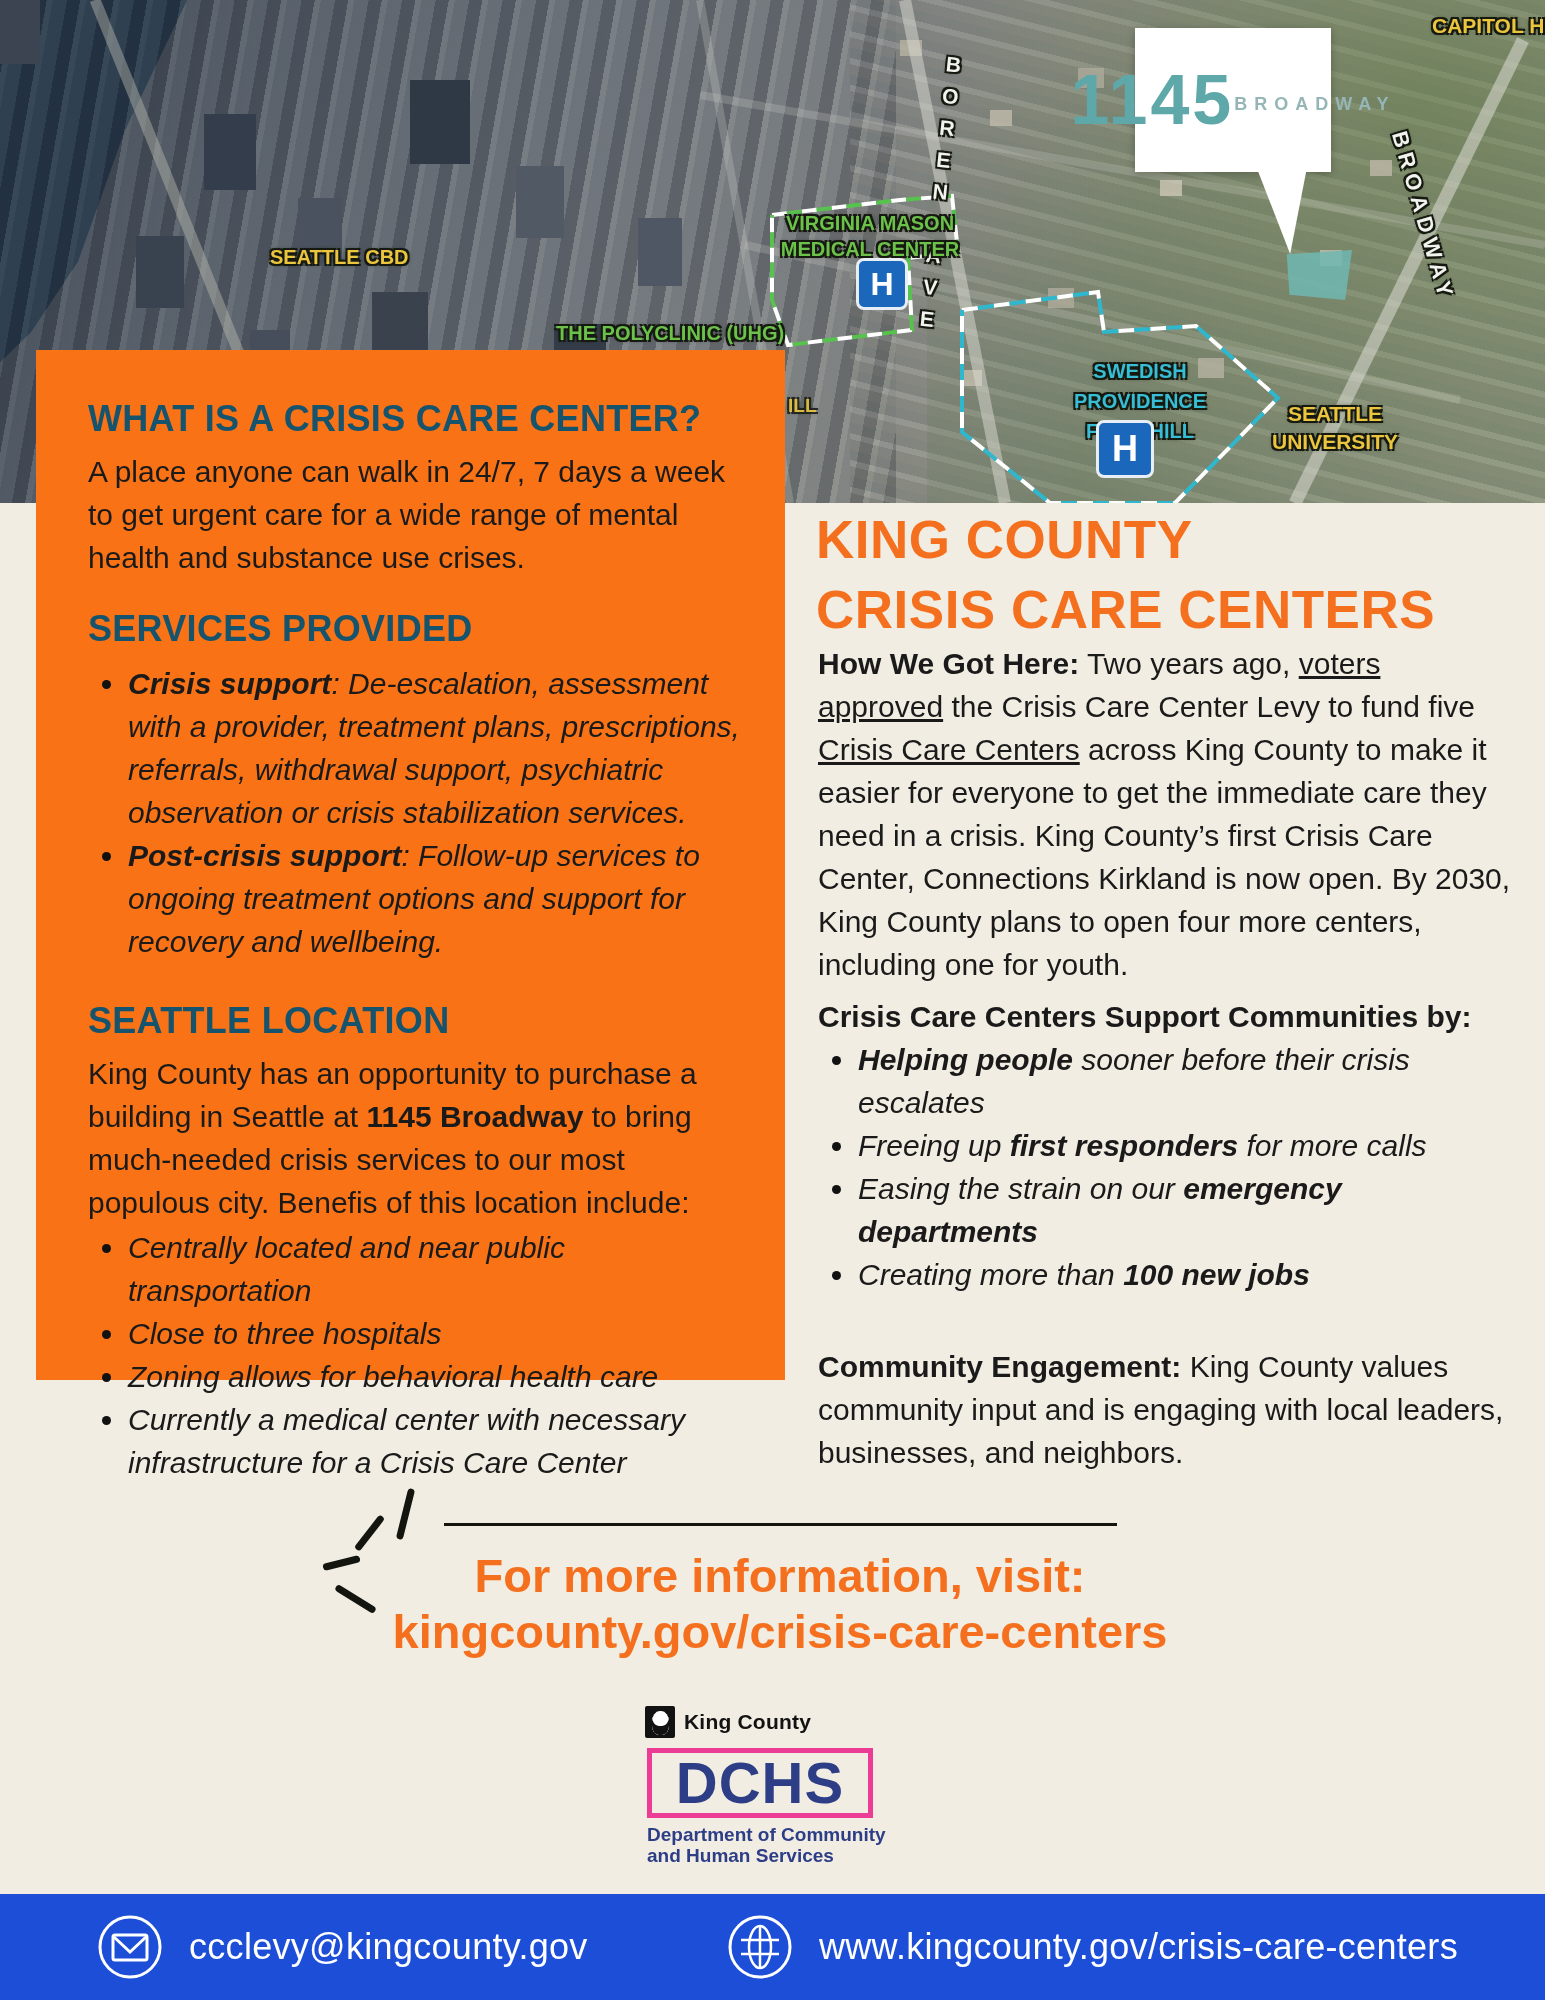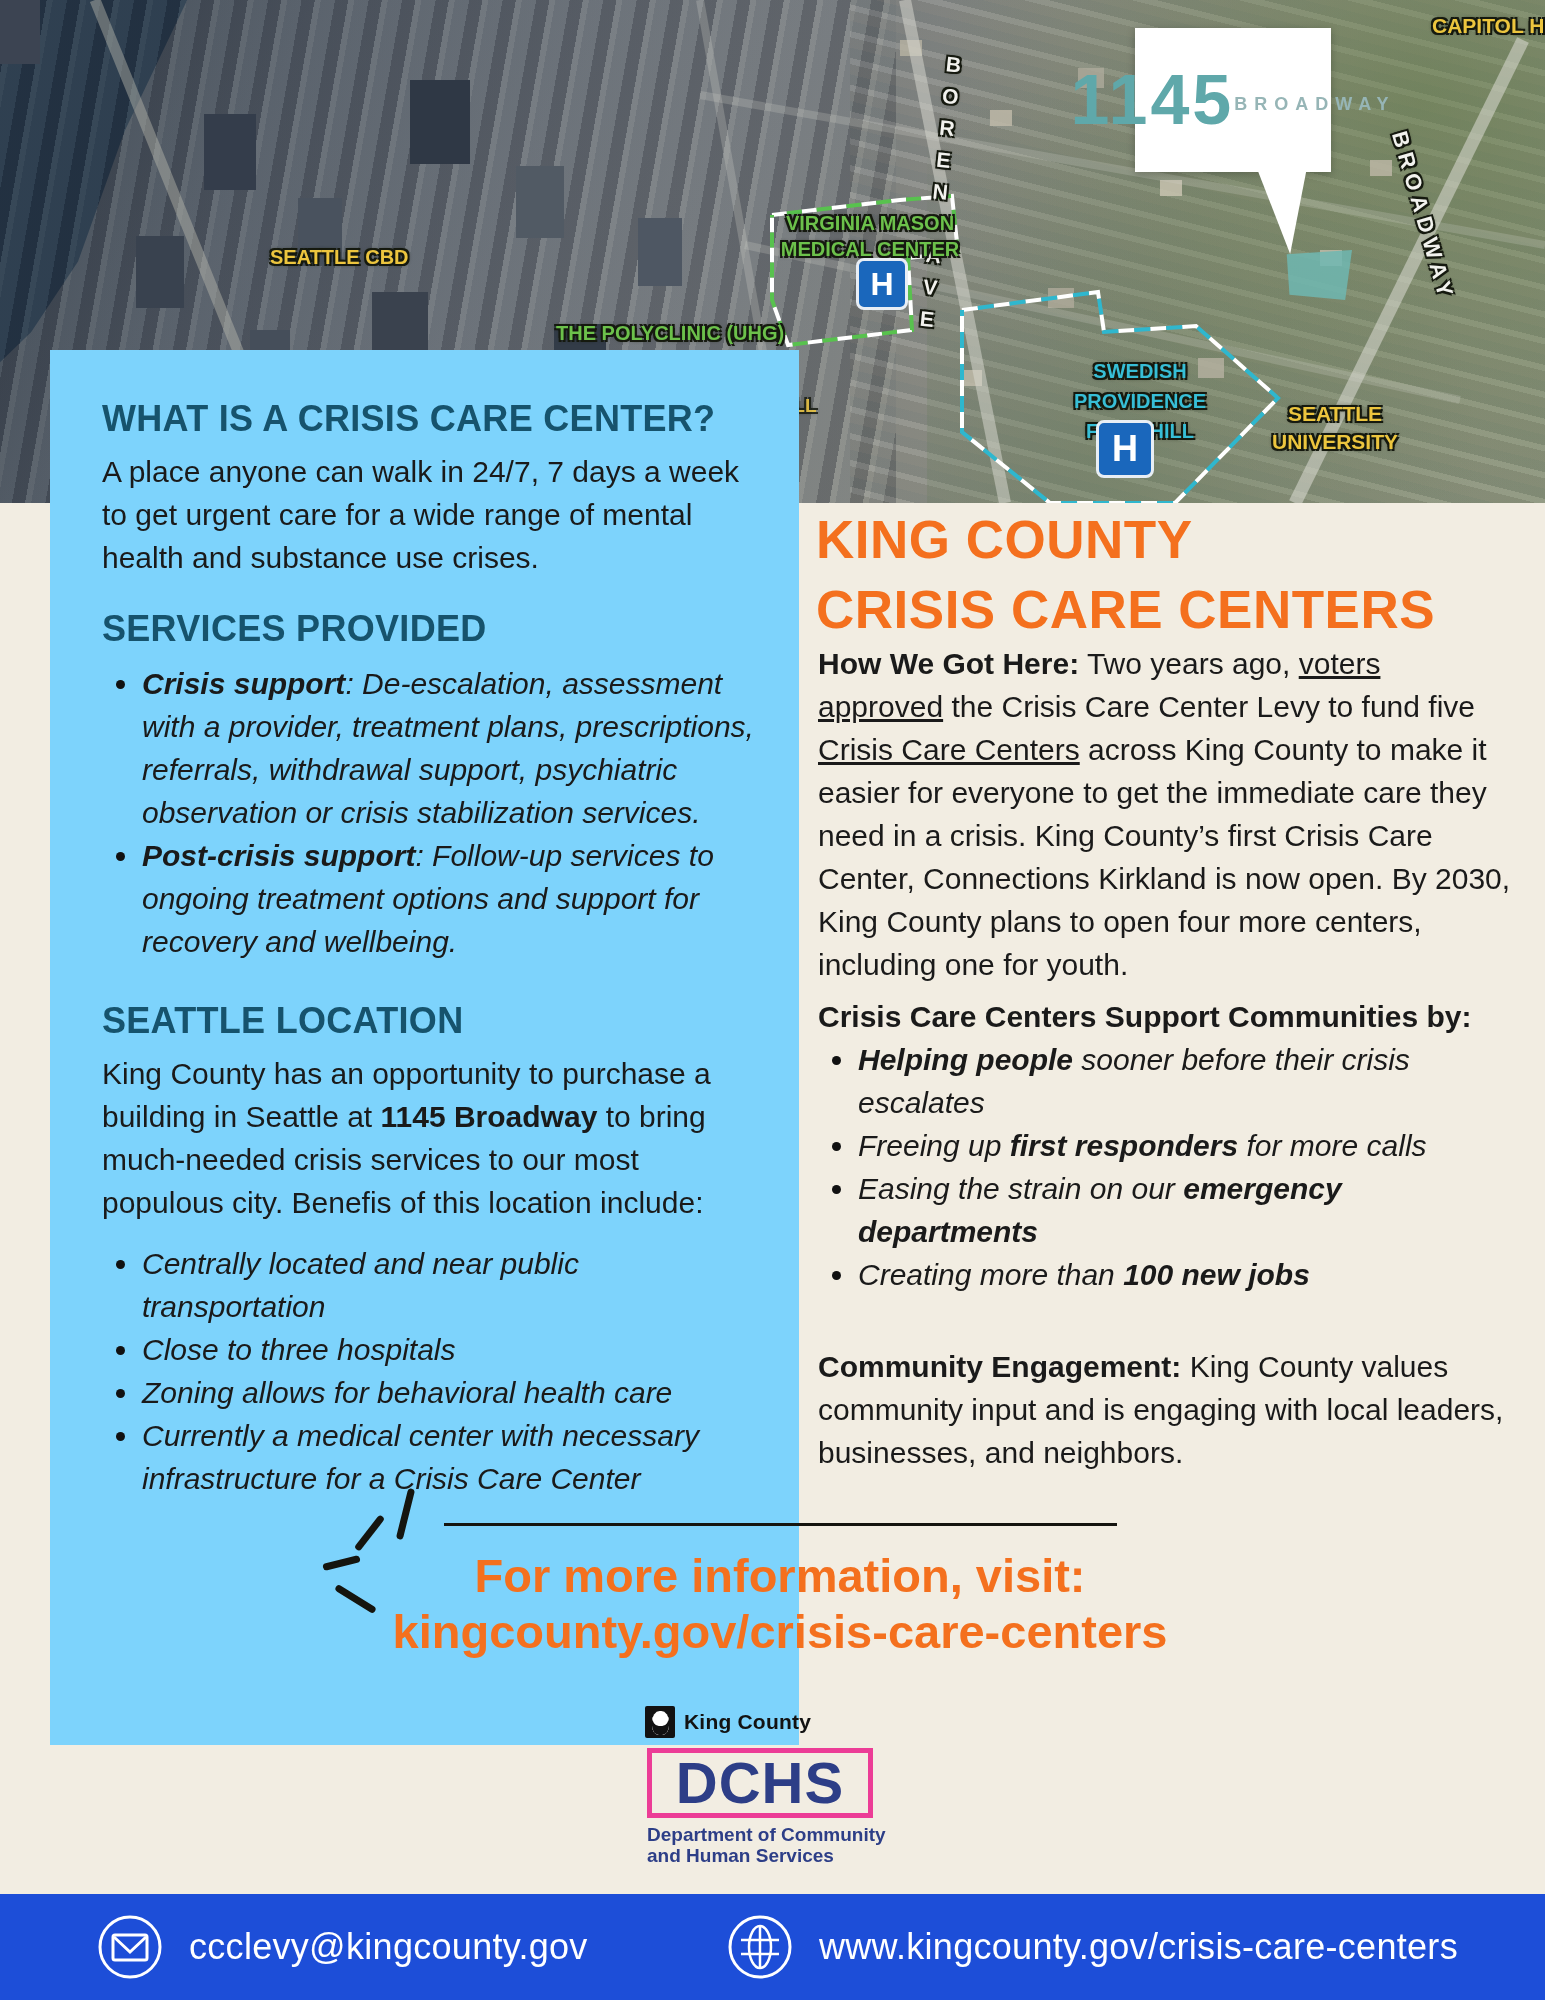--- a/index.html
+++ b/index.html
@@ -34,21 +34,21 @@
   
   .callout{position:absolute;left:1135px;top:28px;width:196px;height:144px;background:#fff;
            box-shadow:0 2px 8px rgba(0,0,0,.25);display:flex;flex-direction:row;align-items:center;justify-content:center;}
   .callout .num{color:#5FA8AA;font-size:70px;font-weight:bold;letter-spacing:3px;line-height:1;}
   .callout .street{color:#96B5B6;font-size:18px;font-weight:bold;letter-spacing:7px;margin-top:8px;}
   .pointer{position:absolute;left:1248px;top:170px;width:68px;height:84px;background:#fff;
            clip-path:polygon(14% 0,86% 0,62% 100%);}
   .site-marker{position:absolute;left:1284px;top:250px;width:68px;height:52px;
            background:rgba(111,183,177,.85);clip-path:polygon(4% 8%,100% 0,90% 96%,8% 86%);}
   
-  .card{position:absolute;left:50px;top:350px;width:749px;height:1395px;background:#7dd3fc;}
+  .card{position:absolute;left:36px;top:350px;width:749px;height:1030px;background:#f97316;}
   .card h1,.card h2{color:#16536D;font-size:36px;font-weight:bold;margin:0;letter-spacing:.3px;}
   .card .blk{position:absolute;left:52px;width:660px;}
   .body-text,.card li{font-size:30px;line-height:43px;}
   ul.plain{list-style:none;margin:0;padding:0;font-style:italic;}
   ul.plain li{position:relative;padding-left:40px;margin:0;}
   ul.plain li::before{content:"";position:absolute;left:14px;top:18px;width:9px;height:9px;border-radius:50%;background:#111;}
   
   .rtitle{position:absolute;left:816px;top:505px;width:710px;color:#F4701E;font-size:53px;
           font-weight:bold;line-height:70px;letter-spacing:.5px;}
   .rblk{position:absolute;left:818px;width:694px;font-size:30px;line-height:43px;}
@@ -131,21 +131,21 @@
   <div class="card">
     <h1 class="blk" style="top:48px;">WHAT IS A CRISIS CARE CENTER?</h1>
     <p class="blk body-text" style="top:100px;margin:0;">A place anyone can walk in 24/7, 7 days a week to get urgent care for a wide range of mental health and substance use crises.</p>
     <h2 class="blk" style="top:258px;">SERVICES PROVIDED</h2>
     <ul class="blk plain" style="top:312px;">
       <li><b>Crisis support</b>: De-escalation, assessment with a provider, treatment plans, prescriptions, referrals, withdrawal support, psychiatric observation or crisis stabilization services.</li>
       <li><b>Post-crisis support</b>: Follow-up services to ongoing treatment options and support for recovery and wellbeing.</li>
     </ul>
     <h2 class="blk" style="top:650px;">SEATTLE LOCATION</h2>
     <p class="blk body-text" style="top:702px;margin:0;">King County has an opportunity to purchase a building in Seattle at <b>1145 Broadway</b> to bring much-needed crisis services to our most populous city. Benefis of this location include:</p>
-    <ul class="blk plain" style="top:876px;margin-top:16px;">
+    <ul class="blk plain" style="top:876px;">
       <li>Centrally located and near public transportation</li>
       <li>Close to three hospitals</li>
       <li>Zoning allows for behavioral health care</li>
       <li>Currently a medical center with necessary infrastructure for a Crisis Care Center</li>
     </ul>
   </div>
 
   <div class="rtitle">
     <div>KING COUNTY</div>
     <div>CRISIS CARE CENTERS</div>

